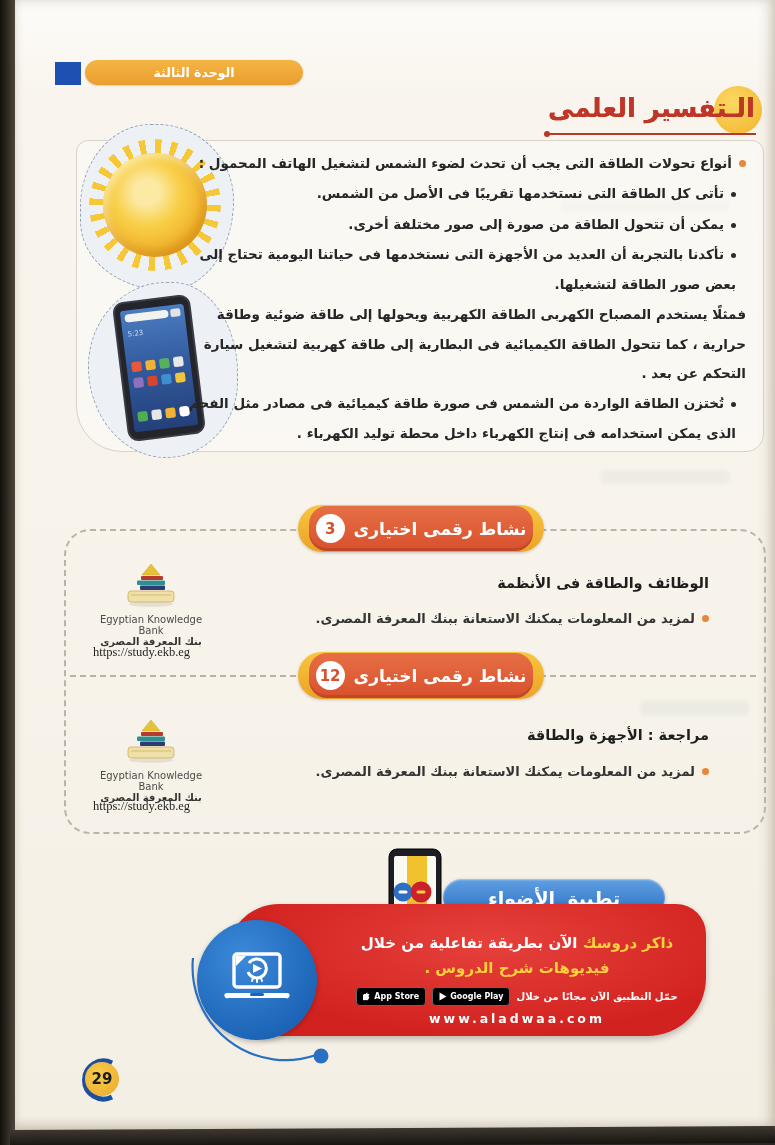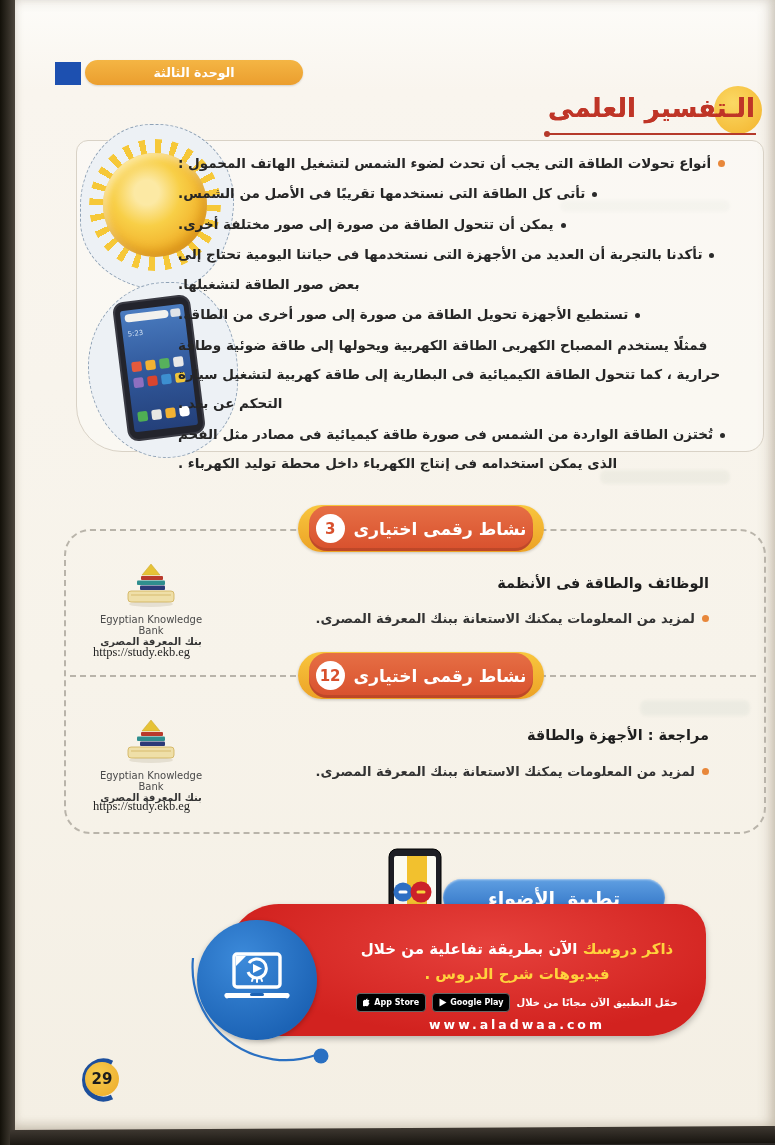--- a/index.html
+++ b/index.html
@@ -23,21 +23,21 @@
   .title-circle{left:714px;top:86px;width:48px;height:48px;border-radius:50%;
     background:radial-gradient(circle at 40% 35%,#fbd964,#f3b32c);}
   .sec-title{right:20px;top:93px;font-size:26px;font-weight:800;color:#bf3527;direction:rtl;
     text-shadow:0 0 0 #bf3527;}
   .title-rule{left:548px;top:133px;width:208px;height:2px;background:#b5392a;}
   .title-rule::before{content:"";position:absolute;left:-4px;top:-2px;width:6px;height:6px;border-radius:50%;background:#b5392a;}
 
   
   .exp-box{left:76px;top:140px;width:686px;height:310px;border:1.5px solid #d9d2c6;
     border-radius:12px 12px 18px 46px;background:rgba(255,255,255,.35);}
-  .exp-text{left:178px;top:149px;width:568px;direction:rtl;text-align:left;color:#262626;
+  .exp-text{left:178px;top:149px;width:568px;direction:rtl;text-align:right;color:#262626;
     font-size:13.5px;font-weight:700;line-height:2.18;}
   .exp-line{margin-bottom:1px;}
   .marker{display:inline-block;width:7px;height:7px;border-radius:50%;margin-left:7px;vertical-align:1px;}
   .marker.orange{background:#e8873a;}
   .marker.dark{width:5px;height:5px;background:#2b2b2b;}
   .indent{padding-right:10px;}
 
   
   .blob{border:1.6px dashed #8fa2b6;background:#edf1f5;}
   .sun-blob{left:80px;top:124px;width:152px;height:164px;border-radius:55% 60% 50% 65%/60% 55% 65% 50%;}
@@ -73,21 +73,21 @@
   
   .banner-phone{left:388px;top:848px;}
   .app-pill{left:443px;top:879px;width:222px;height:37px;border-radius:19px;
     background:linear-gradient(180deg,#5f9fe2,#2c6fc2);display:flex;align-items:center;justify-content:center;
     color:#fff;font-size:19px;font-weight:800;direction:rtl;
     box-shadow:0 2px 4px rgba(0,0,0,.25), inset 0 1px 2px rgba(255,255,255,.5);}
   .red-banner{left:227px;top:904px;width:479px;height:132px;
     background:radial-gradient(ellipse at 55% 30%,#e6413c 0%,#d2221f 70%);
     border-radius:52px 30px 58px 48px;box-shadow:0 3px 6px rgba(0,0,0,.25);}
   .rb-text{position:absolute;left:115px;right:14px;top:30px;text-align:center;direction:rtl;}
-  .rb-line1{font-size:15px;font-weight:800;color:#fff;margin-top:6px;}
+  .rb-line1{font-size:15px;font-weight:800;color:#fff;}
   .rb-hl{color:#ffd23d;}
   .rb-line2{font-size:15px;font-weight:800;color:#ffd23d;margin-top:7px;}
   .rb-dl{display:flex;direction:rtl;align-items:center;justify-content:center;gap:6px;margin-top:10px;}
   .rb-dl-note{color:#fff;font-size:10px;font-weight:700;}
   .store-badge{height:17px;border-radius:4px;background:#000;border:1px solid #666;color:#fff;
     display:flex;align-items:center;gap:3px;padding:0 6px;font-size:8px;font-weight:700;direction:ltr;text-align:right;}
   .rb-site{color:#fff;font-size:12.5px;font-weight:700;letter-spacing:3px;margin-top:5px;direction:ltr;}
   .blue-circle{left:197px;top:920px;width:120px;height:120px;border-radius:50%;
     background:radial-gradient(circle at 38% 32%,#3c8ada,#1c63b5 75%);
     display:flex;align-items:center;justify-content:center;box-shadow:0 2px 5px rgba(0,0,0,.25);}
@@ -158,21 +158,20 @@
         <rect x="55" y="112" width="10" height="10" rx="3" fill="#ffffff"></rect>
       </g>
     </svg>
   </div>
 
   <div class="abs exp-text">
     <div class="exp-line"><span class="marker orange"></span><span>أنواع تحولات الطاقة التى يجب أن تحدث لضوء الشمس لتشغيل الهاتف المحمول :</span></div>
     <div class="exp-line indent"><span class="marker dark"></span><span>تأتى كل الطاقة التى نستخدمها تقريبًا فى الأصل من الشمس.</span></div>
     <div class="exp-line indent"><span class="marker dark"></span><span>يمكن أن تتحول الطاقة من صورة إلى صور مختلفة أخرى.</span></div>
     <div class="exp-line indent"><span class="marker dark"></span><span>تأكدنا بالتجربة أن العديد من الأجهزة التى نستخدمها فى حياتنا اليومية تحتاج إلى بعض صور الطاقة لتشغيلها.</span></div>
-    <div class="exp-line indent"><span class="marker dark"></span><span>تستطيع الأجهزة تحويل الطاقة من صورة إلى صور أخرى من الطاقة.</span></div>
     <div class="exp-line">فمثلًا يستخدم المصباح الكهربى الطاقة الكهربية ويحولها إلى طاقة ضوئية وطاقة حرارية ، كما تتحول الطاقة الكيميائية فى البطارية إلى طاقة كهربية لتشغيل سيارة التحكم عن بعد .</div>
     <div class="exp-line indent"><span class="marker dark"></span><span>تُختزن الطاقة الواردة من الشمس فى صورة طاقة كيميائية فى مصادر مثل الفحم الذى يمكن استخدامه فى إنتاج الكهرباء داخل محطة توليد الكهرباء .</span></div>
   </div>
 
   <div class="abs act-box"></div>
   <div class="abs act-sep"></div>
 
   <div class="abs activity-badge" style="left:298px;top:505px;">
     <div class="badge-cap"></div>
     <div class="badge-body">

